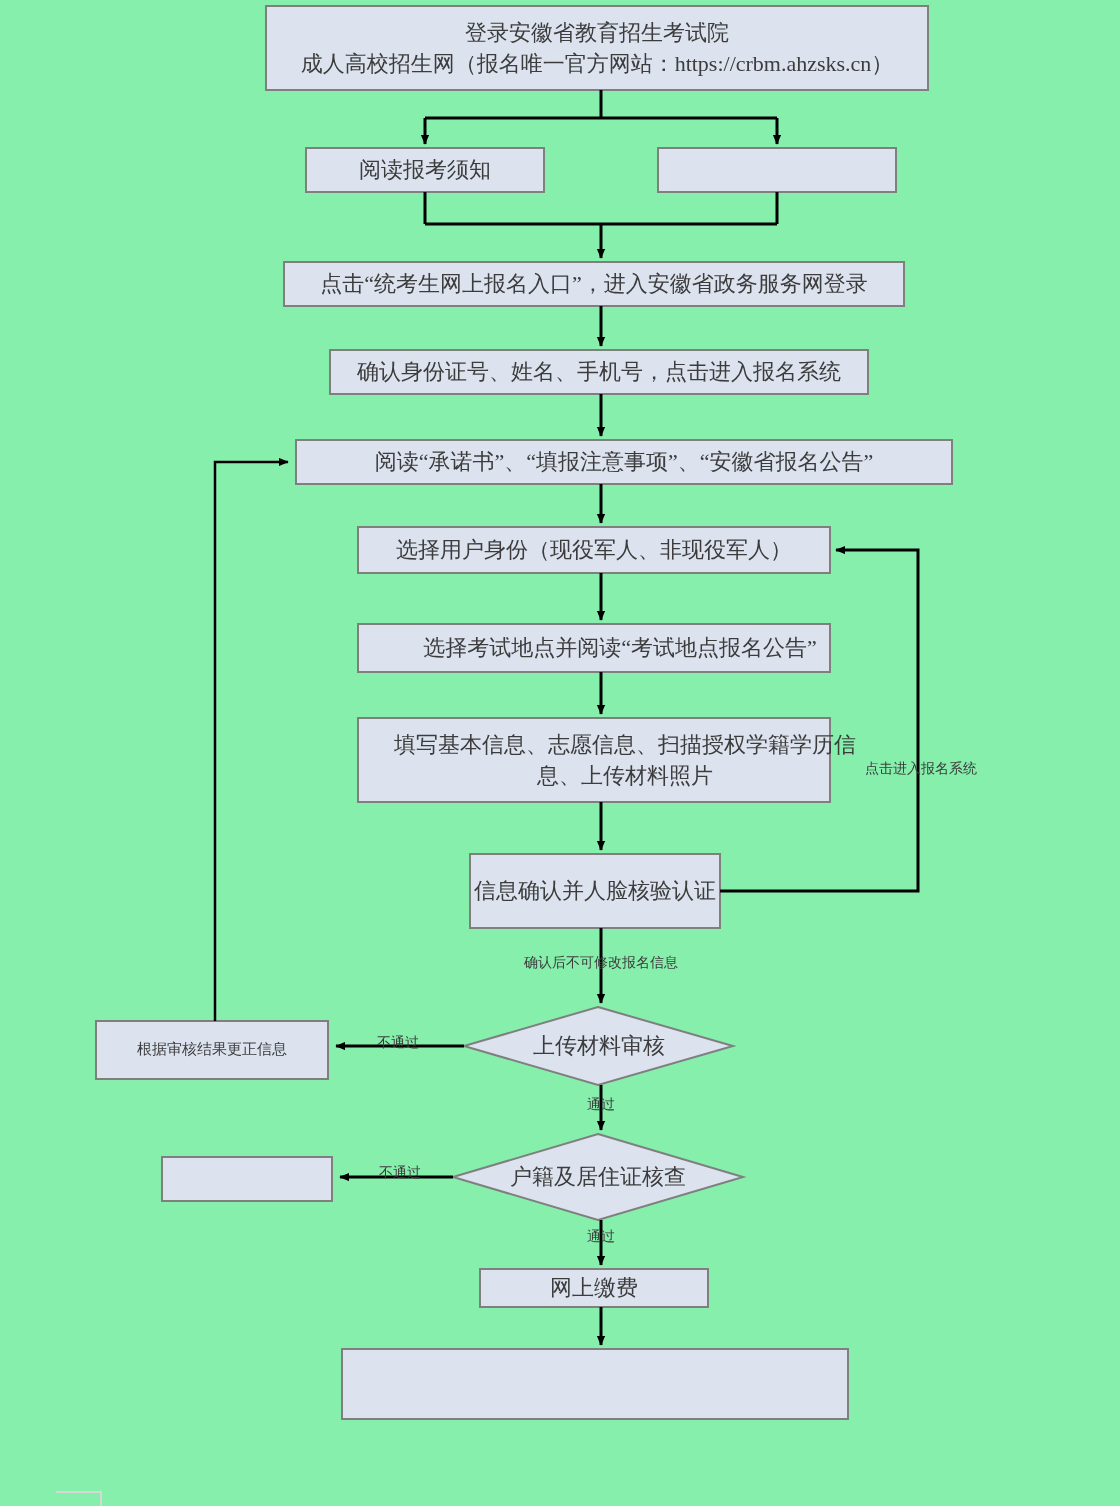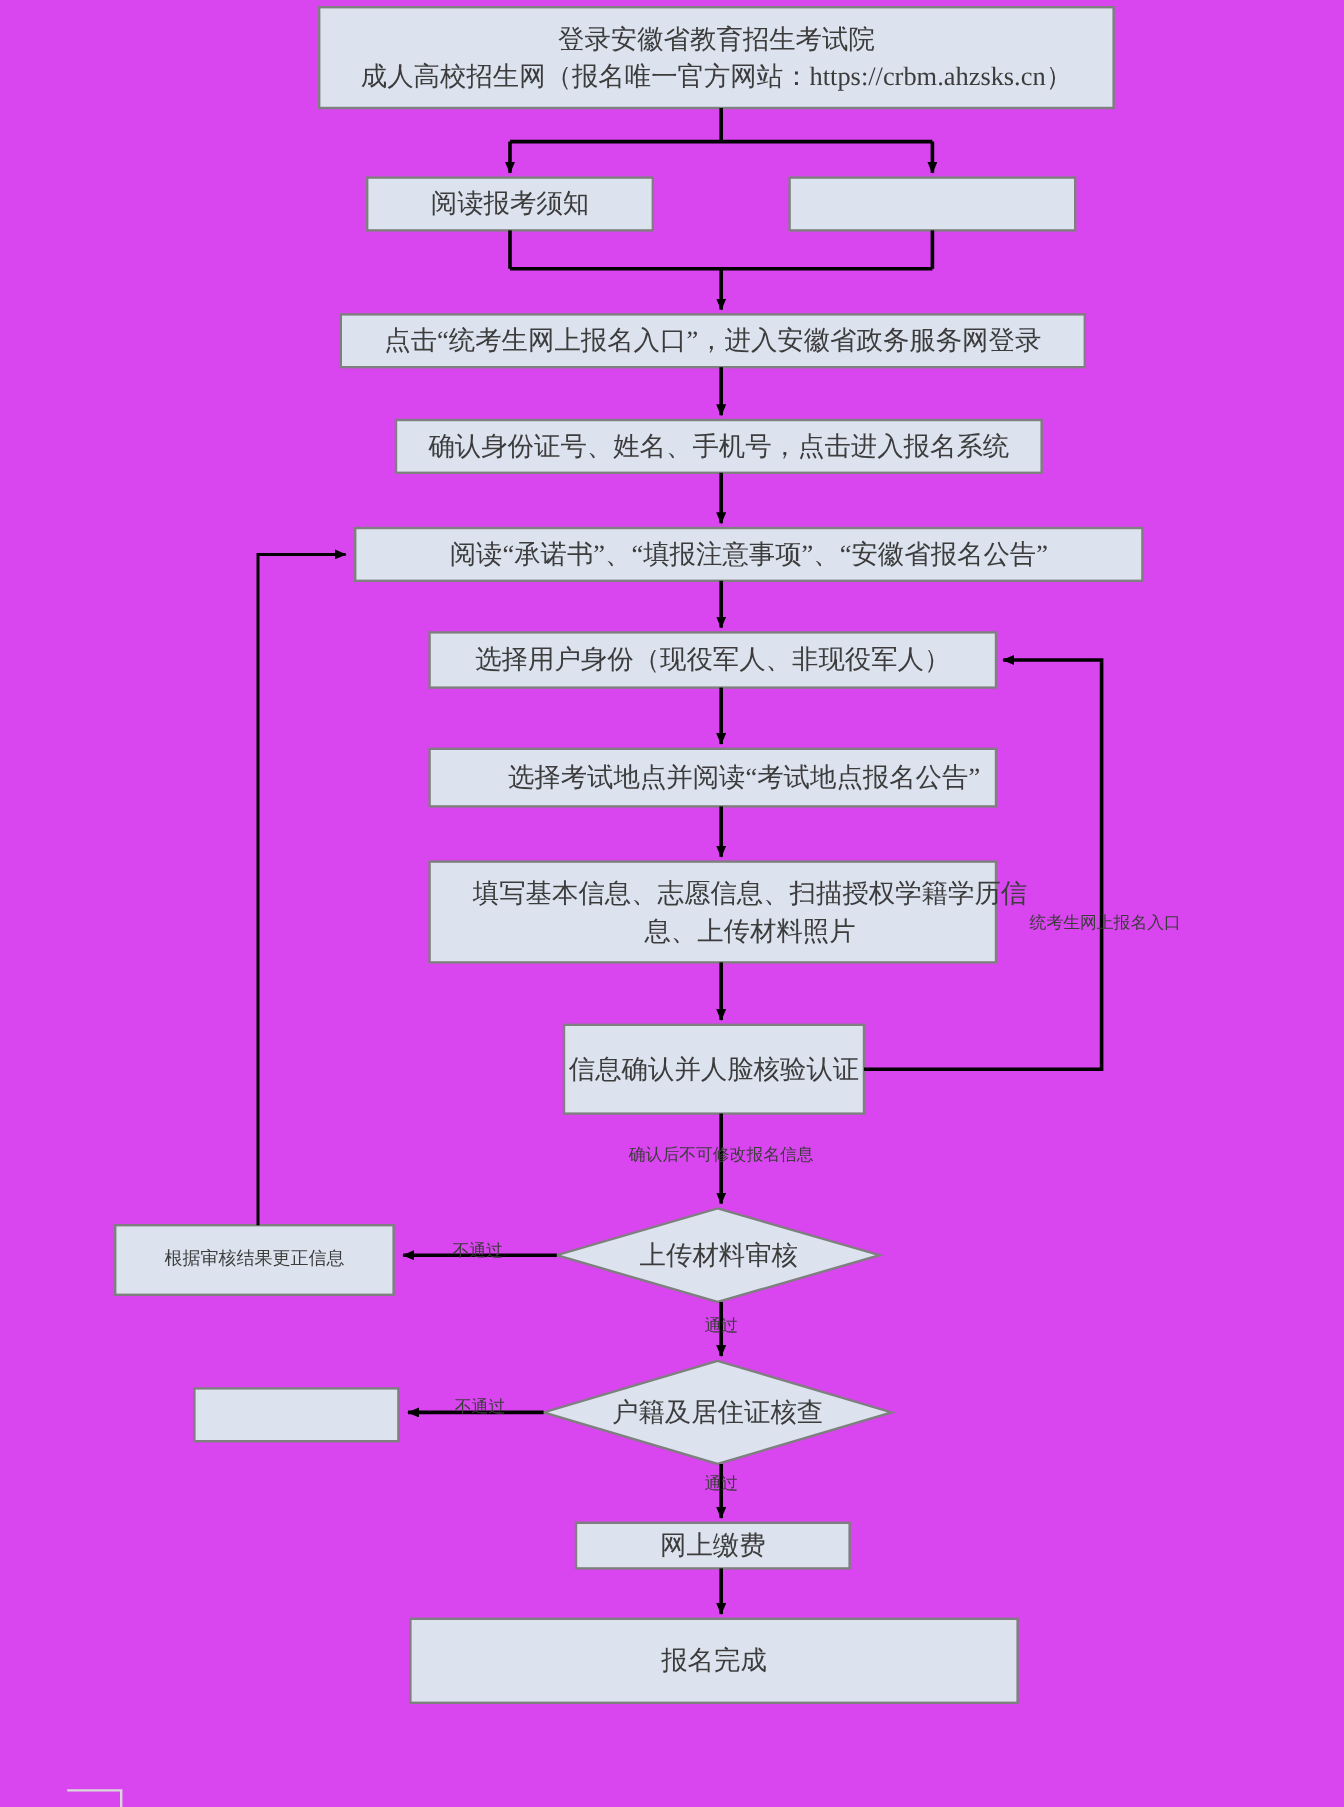--- a/index.html
+++ b/index.html
@@ -7,21 +7,21 @@
     padding: 0;
     background: #ffffff;
   }
   body {
     font-family: "Liberation Serif", "DejaVu Serif", serif;
   }
   #canvas {
     position: relative;
     width: 1120px;
     height: 1506px;
-    background: #d946ef;
+    background: #86efac;
     overflow: hidden;
   }
   #flow-svg {
     position: absolute;
     left: 0;
     top: 0;
     width: 1120px;
     height: 1506px;
   }
   .node-label {
@@ -144,23 +144,22 @@
 
   <div class="node-label fs-21" style="left:96px; top:1021px; width:232px; height:58px;">根据审核结果更正信息</div>
 
   <div class="node-label fs-22" style="left:464px; top:1007px; width:270px; height:78px;">上传材料审核</div>
 
 
   <div class="node-label fs-22" style="left:453px; top:1134px; width:290px; height:86px;">户籍及居住证核查</div>
 
   <div class="node-label fs-22" style="left:480px; top:1269px; width:228px; height:38px;">网上缴费</div>
 
-  <div class="node-label fs-22" style="left:342px; top:1349px; width:506px; height:70px;">报名完成</div>
 
-  <div class="edge-label" style="left:846px; top:760px; width:150px;">统考生网上报名入口</div>
+  <div class="edge-label" style="left:846px; top:760px; width:150px;">点击进入报名系统</div>
 
   <div class="edge-label" style="left:491px; top:954px; width:220px;">确认后不可修改报名信息</div>
 
   <div class="edge-label" style="left:366px; top:1034px; width:64px;">不通过</div>
 
   <div class="edge-label" style="left:569px; top:1096px; width:64px;">通过</div>
 
   <div class="edge-label" style="left:368px; top:1164px; width:64px;">不通过</div>
 
   <div class="edge-label" style="left:569px; top:1228px; width:64px;">通过</div>

